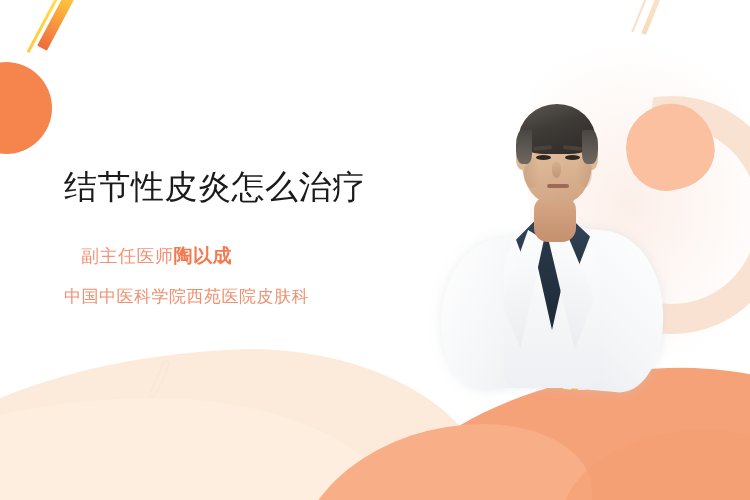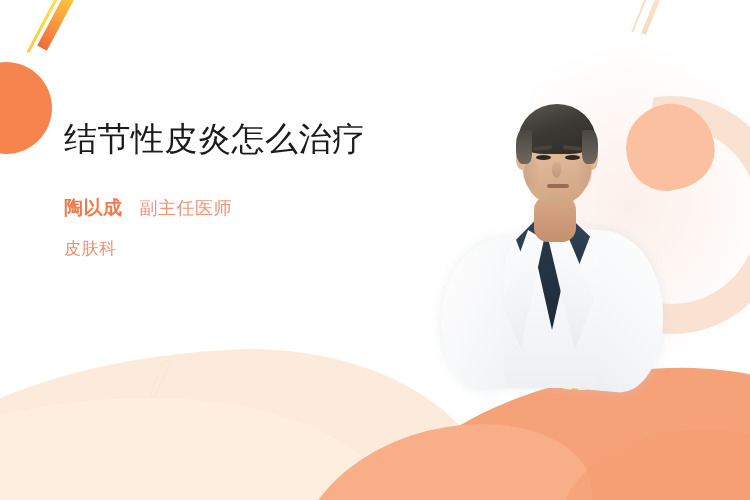--- a/index.html
+++ b/index.html
@@ -281,20 +281,21 @@
 
   
   #text-block { position:absolute; left:64px; top:118px; width:360px; }
   #title {
     font-size:33px;
     line-height:41px;
     font-weight:400;
     color:#1B1B1B;
     letter-spacing:.5px;
     max-width:330px;
+    margin-top:48px;
   }
   #meta { margin-top:36px; }
   .meta-row { display:flex; align-items:baseline; white-space:nowrap; }
   #doctor-name {
     font-size:19px;
     font-weight:700;
     color:#F4794F;
     letter-spacing:.5px;
   }
   #doctor-title {
@@ -366,22 +367,23 @@
     <div class="layer nose"></div>
     <div class="layer mouth"></div>
     <div class="layer photo-fade"></div>
   </div>
 
   <div id="text-block">
     <div id="title">结节性皮炎怎么治疗</div>
 
     <div id="meta">
       <div class="meta-row">
+        <span id="doctor-title">副主任医师</span>
         <span id="doctor-name">陶以成</span>
-        <span id="doctor-title">副主任医师</span>
       </div>
       <div class="meta-row" id="affiliation-row">
+        <span id="hospital">中国中医科学院西苑医院</span>
         <span id="department">皮肤科</span>
       </div>
     </div>
   </div>
 
 </div>
 
 </body></html>

